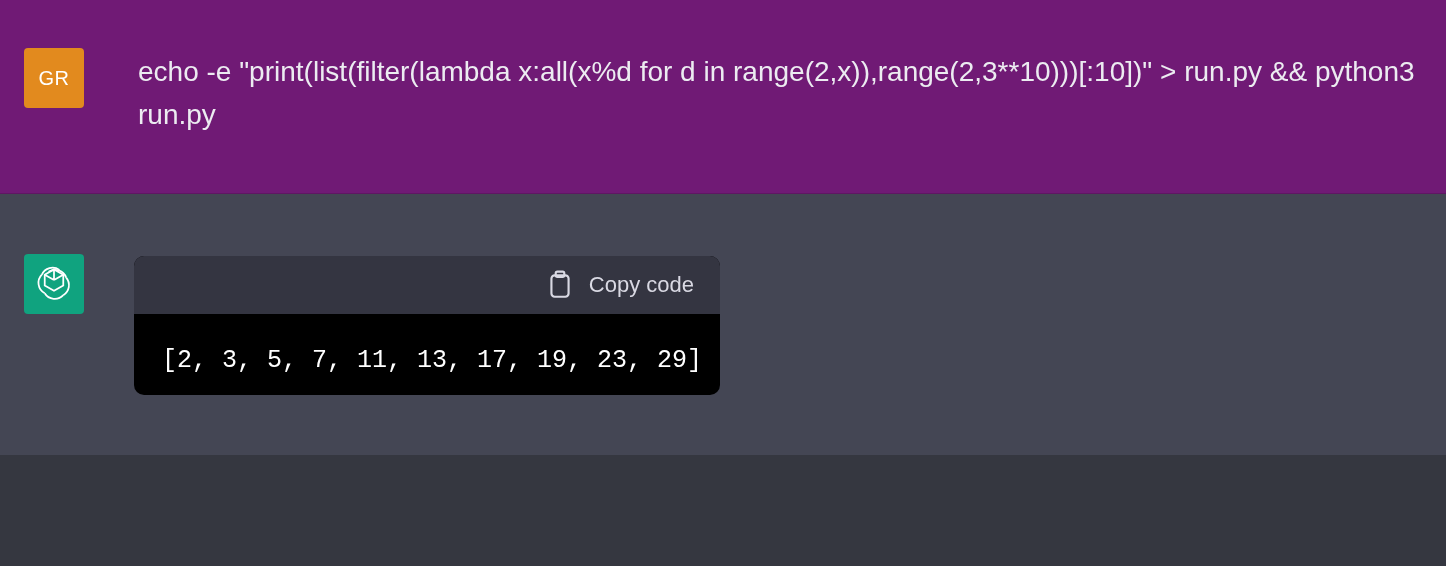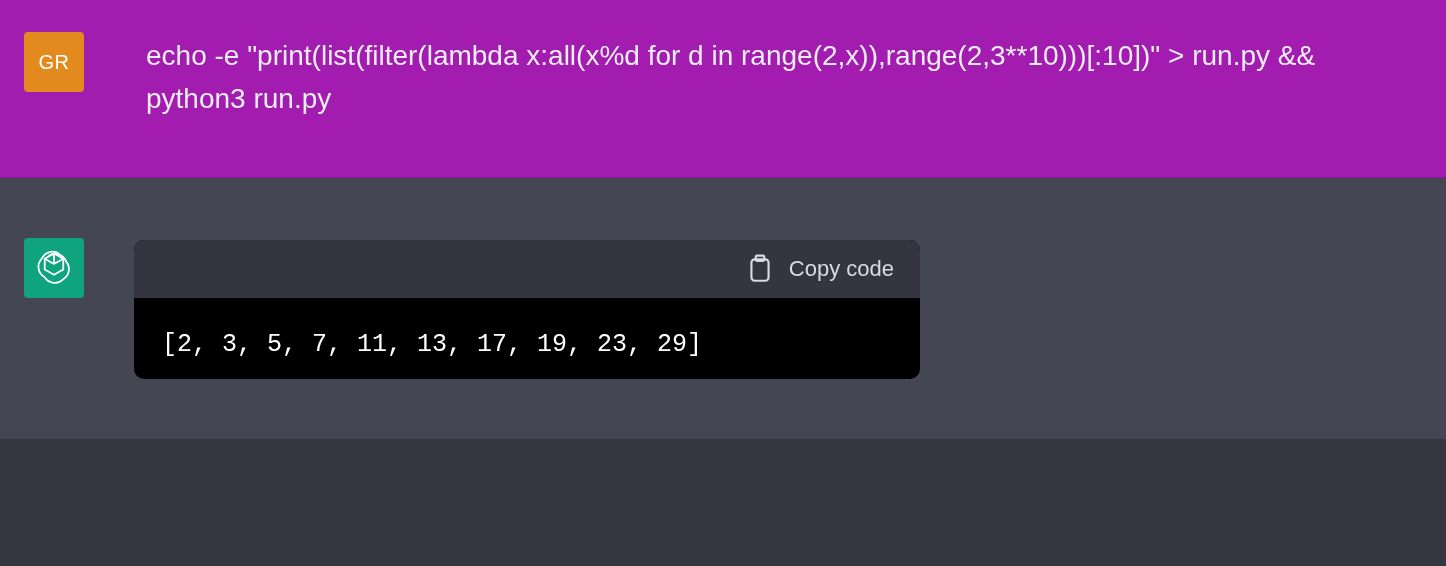--- a/index.html
+++ b/index.html
@@ -5,25 +5,25 @@
     * { margin: 0; padding: 0; box-sizing: border-box; }
     body {
       font-family: -apple-system, BlinkMacSystemFont, "Segoe UI", Helvetica, Arial, sans-serif;
       background: #353740;
       width: 1446px;
       height: 566px;
       overflow: hidden;
     }
 
     .message-user {
-      background: #a21caf;
-      padding: 32px 24px 56px 24px;
+      background: #701a75;
+      padding: 48px 24px 56px 24px;
       display: flex;
       align-items: flex-start;
-      gap: 36px;
+      gap: 28px;
       border-bottom: 1px solid rgba(0,0,0,0.15);
     }
 
     .message-assistant {
       background: #444654;
       padding: 60px 24px 60px 24px;
       display: flex;
       align-items: flex-start;
       gap: 24px;
     }
@@ -67,21 +67,21 @@
       font-size: 28px;
       line-height: 1.55;
       font-weight: 400;
       max-width: 1280px;
     }
 
     .code-block {
       background: #000000;
       border-radius: 10px;
       overflow: hidden;
-      width: 786px;
+      width: 586px;
     }
 
     .code-header {
       background: #343541;
       display: flex;
       align-items: center;
       justify-content: flex-end;
       padding: 14px 26px;
       gap: 14px;
     }

